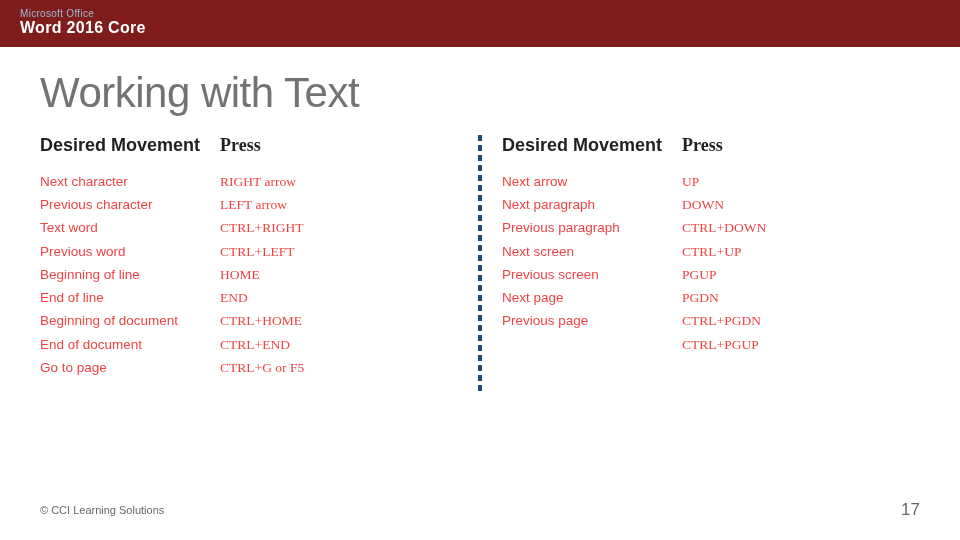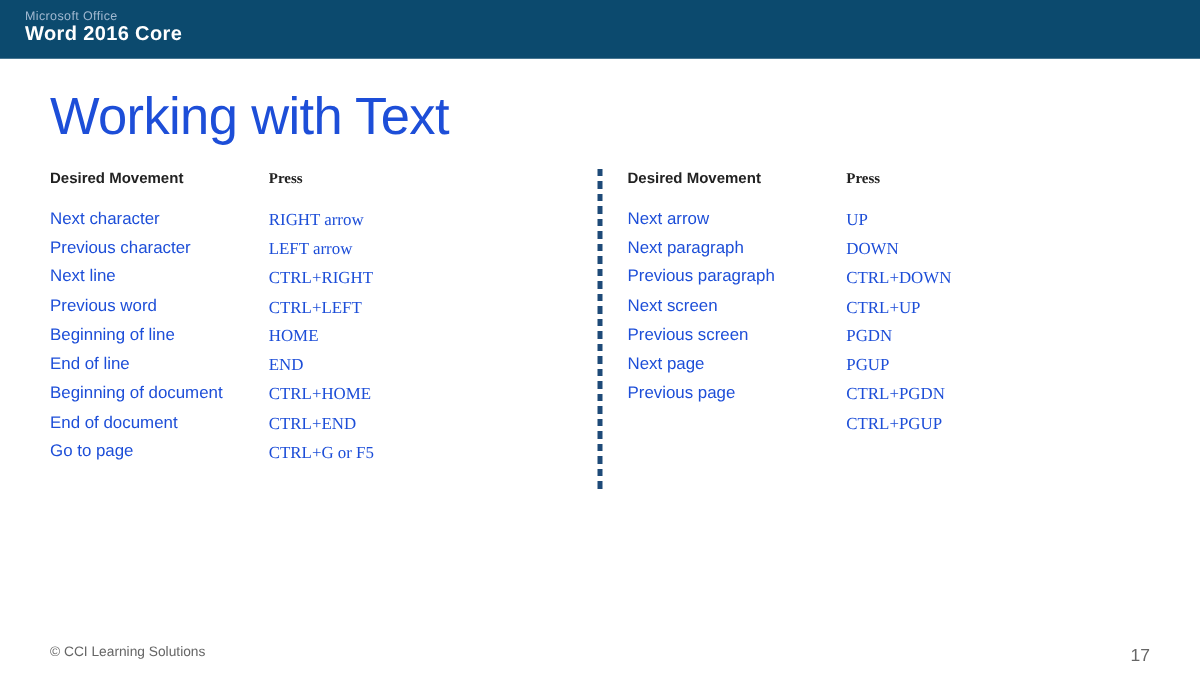--- a/index.html
+++ b/index.html
@@ -10,21 +10,21 @@
 
     body {
       width: 960px;
       height: 540px;
       font-family: 'Segoe UI', Arial, sans-serif;
       background: #ffffff;
       overflow: hidden;
     }
 
     #header {
-      background-color: #0c4a6e;
+      background-color: #7f1d1d;
       padding: 8px 20px 10px 20px;
     }
 
     #header .ms-office {
       font-size: 10px;
       color: #a0b8d0;
       font-weight: 400;
       letter-spacing: 0.3px;
     }
 
@@ -35,21 +35,21 @@
       letter-spacing: 0.3px;
     }
 
     #page-title-section {
       padding: 22px 40px 18px 40px;
     }
 
     #page-title-section h1 {
       font-size: 42px;
       font-weight: 300;
-      color: #1d4ed8;
+      color: #737373;
       letter-spacing: -0.5px;
     }
 
     #content-area {
       display: flex;
       padding: 0 40px;
       gap: 0;
     }
 
     .column-group {
@@ -77,50 +77,51 @@
         #1e4a78 6px,
         transparent 6px,
         transparent 10px
       );
       margin: 0 20px;
       align-self: stretch;
       min-height: 260px;
     }
 
     .col-header {
-      font-size: 12px;
+      font-size: 18px;
       font-weight: 700;
       color: #222222;
       padding-bottom: 10px;
       margin-bottom: 4px;
     }
 
     .col-row {
       font-size: 13.5px;
-      color: #1d4ed8;
+      color: #ef4444;
       line-height: 1.72;
     }
 
     #footer {
       position: absolute;
-      bottom: 0;
+      bottom: 12px;
       left: 0;
       right: 0;
       padding: 8px 40px;
       display: flex;
       justify-content: space-between;
+      align-items: center;
     }
 
     #footer .footer-left {
       font-size: 11px;
       color: #666666;
     }
 
     #footer .footer-right {
-      font-size: 14px;
+      font-size: 17px;
       color: #666666;
     }
   </style>
 </head>
 <body>
 
 <div id="header">
   <div class="ms-office">Microsoft Office</div>
   <div class="word-core">Word 2016 Core</div>
 </div>
@@ -130,21 +131,21 @@
 </div>
 
 <div id="content-area">
 
   <div class="column-group">
     <div class="col-movement">
       <div class="col-header">Desired Movement</div>
       <div id="left-movement-rows">
           <div class="col-row">Next character</div>
           <div class="col-row">Previous character</div>
-          <div class="col-row">Next line</div>
+          <div class="col-row">Text word</div>
           <div class="col-row">Previous word</div>
           <div class="col-row">Beginning of line</div>
           <div class="col-row">End of line</div>
           <div class="col-row">Beginning of document</div>
           <div class="col-row">End of document</div>
           <div class="col-row">Go to page</div>
         </div>
     </div>
     <div class="col-press">
       <div class="col-header">Press</div>
@@ -177,22 +178,22 @@
           <div class="col-row">Previous page</div>
         </div>
     </div>
     <div class="col-press">
       <div class="col-header">Press</div>
       <div id="right-press-rows">
           <div class="col-row">UP</div>
           <div class="col-row">DOWN</div>
           <div class="col-row">CTRL+DOWN</div>
           <div class="col-row">CTRL+UP</div>
+          <div class="col-row">PGUP</div>
           <div class="col-row">PGDN</div>
-          <div class="col-row">PGUP</div>
           <div class="col-row">CTRL+PGDN</div>
           <div class="col-row">CTRL+PGUP</div>
         </div>
     </div>
   </div>
 </div>
 
 <div id="footer">
   <span class="footer-left">© CCI Learning Solutions</span>
   <span class="footer-right">17</span>

